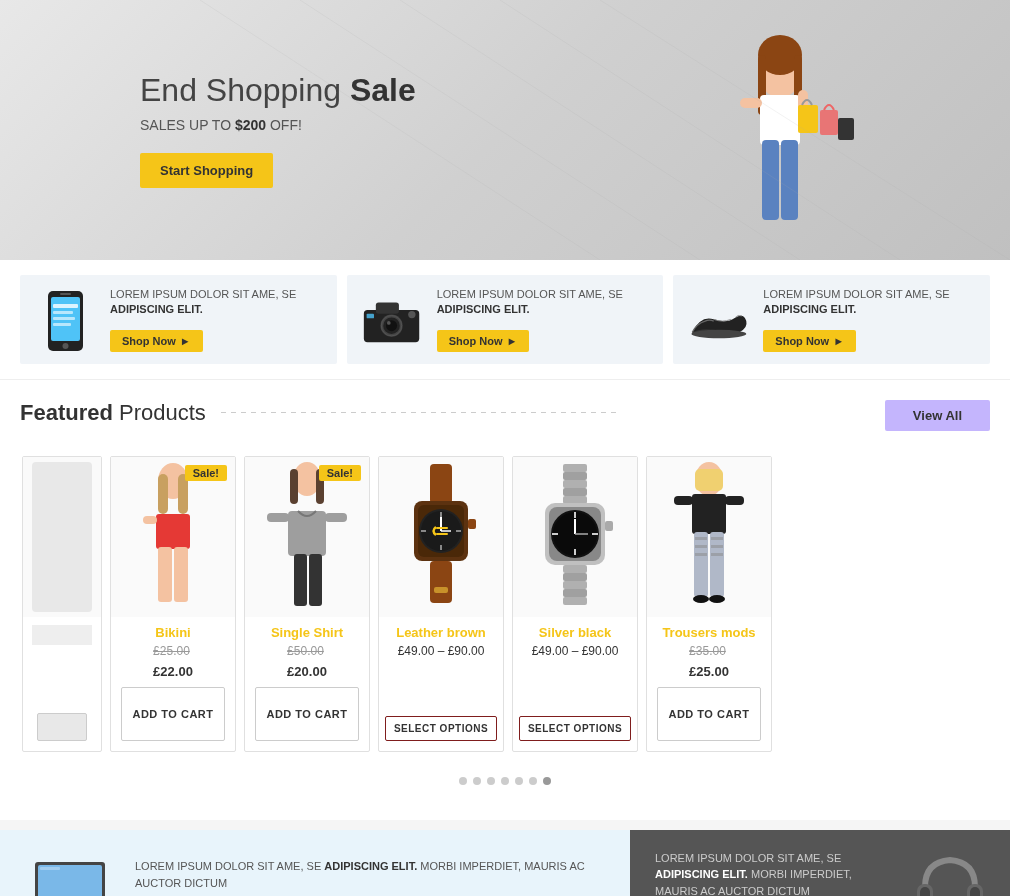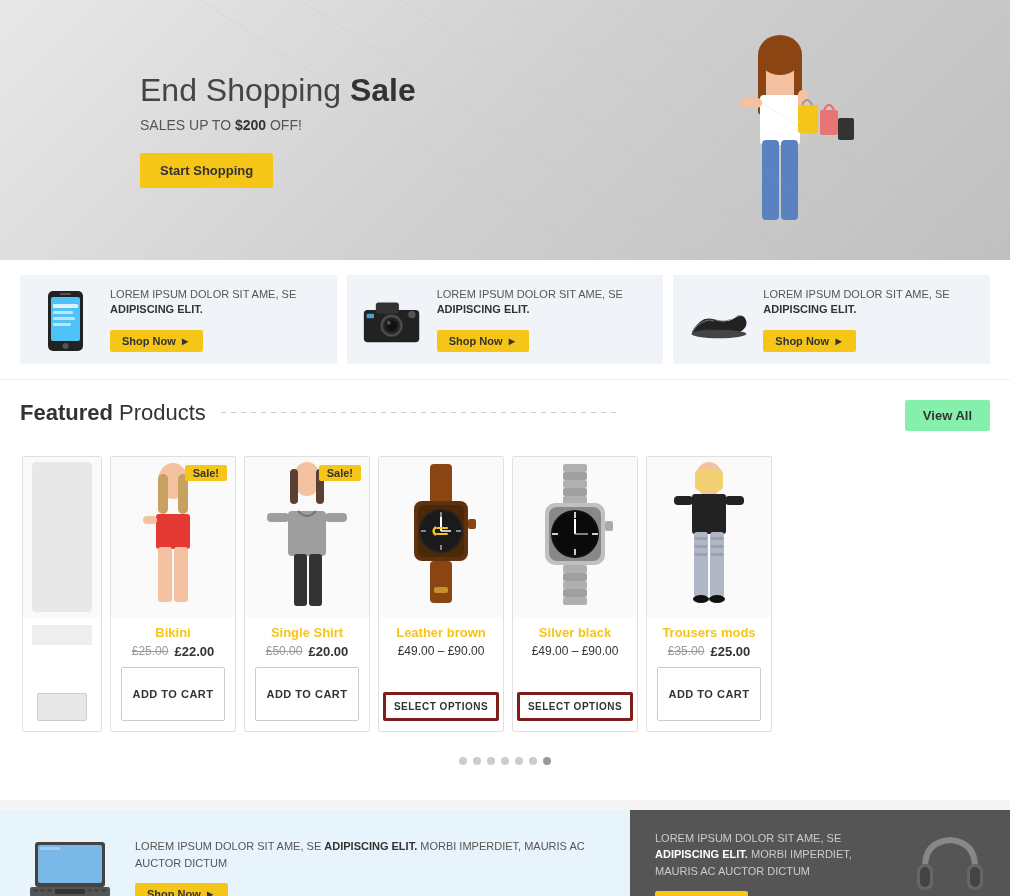--- a/index.html
+++ b/index.html
@@ -111,24 +111,24 @@
       color: #333;
     }
     .featured-title strong { font-weight: 700; }
     .featured-divider {
       flex: 1;
       height: 1px;
       background: repeating-linear-gradient(to right, #ccc 0, #ccc 5px, transparent 5px, transparent 10px);
       width: 400px;
     }
     .btn-view-all {
-      background: #86efac;
+      background: #c4b5fd;
       color: #333;
       border: none;
-      padding: 8px 18px;
+      padding: 8px 28px;
       font-size: 13px;
       font-weight: 600;
       cursor: pointer;
       border-radius: 2px;
     }
 
     
     .products-row {
       display: flex;
       gap: 8px;
@@ -174,20 +174,21 @@
       font-weight: 600;
       color: #f5c518;
       margin: 8px 8px 4px;
       text-align: center;
     }
     .product-prices {
       display: flex;
       gap: 6px;
       justify-content: flex-end;
       margin-bottom: 8px;
+      flex-direction: column;
     }
     .price-old {
       font-size: 12px;
       color: #999;
       text-decoration: line-through;
     }
     .price-new {
       font-size: 13px;
       color: #333;
       font-weight: 700;
@@ -207,21 +208,21 @@
       font-weight: 600;
       cursor: pointer;
       text-transform: uppercase;
       letter-spacing: 0.5px;
       border-radius: 2px;
       margin-top: auto;
     }
     .btn-select-options {
       background: #fff;
       color: #333;
-      border: 3px solid #7f1d1d;
+      border: 1px solid #7f1d1d;
       padding: 6px 8px;
       font-size: 10px;
       font-weight: 600;
       cursor: pointer;
       text-transform: uppercase;
       letter-spacing: 0.5px;
       border-radius: 2px;
       margin-top: auto;
     }
 

